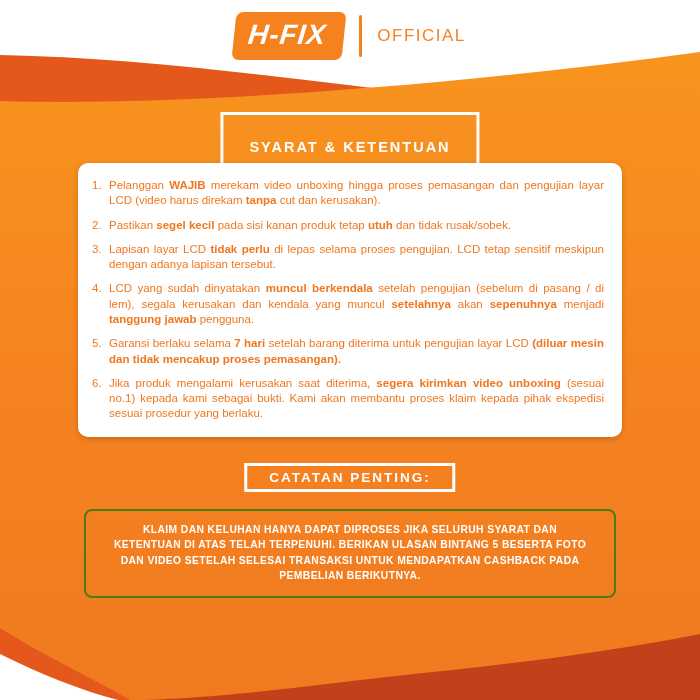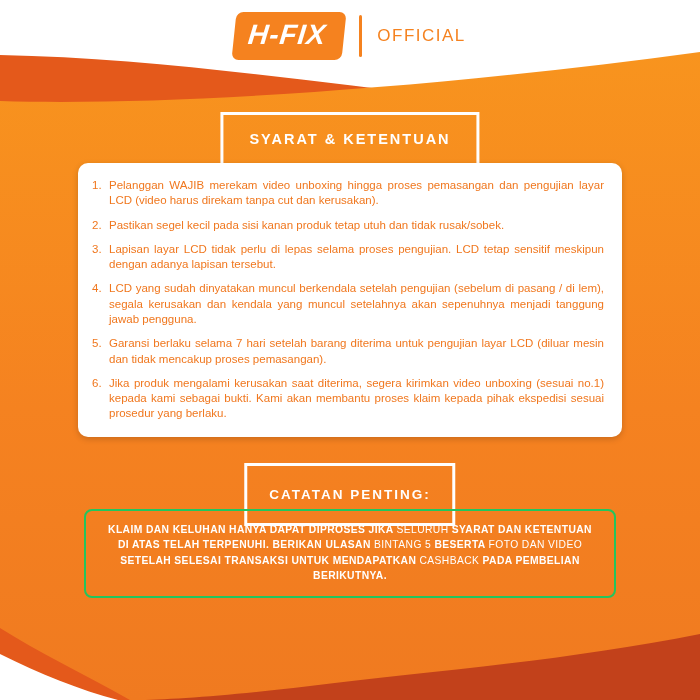--- a/index.html
+++ b/index.html
@@ -36,44 +36,44 @@
     font-size:17px; letter-spacing:1.5px; line-height:1.3;
   }
 
   
   .outline-box {
     position:absolute; left:50%; transform:translateX(-50%);
     border:3px solid #fff; color:#fff; font-weight:bold;
     letter-spacing:2px; white-space:nowrap; z-index:2;
     text-align:center;
   }
-  .title-box { top:112px; font-size:14.5px; padding:16px 26px; }
-  .note-title-box { top:463px; font-size:13.5px; padding:21px 22px; }
+  .title-box { top:112px; font-size:14.5px; padding:24px 26px; }
+  .note-title-box { top:463px; font-size:13.5px; padding:4px 22px; }
 
   
   .card {
     position:absolute; top:163px; left:78px; width:544px;
     background:#fff; border-radius:10px;
     padding:15px 18px 6px 14px;
     box-shadow:0 2px 6px rgba(0,0,0,0.18);
     z-index:2;
   }
   .term {
     display:flex; margin-bottom:9px;
     color:var(--orange-text,#F0771E);
     font-size:11.5px; line-height:1.33;
   }
   .term-num { flex:0 0 17px; }
   .term-body { flex:1; text-align:justify; }
-  .b { font-weight:normal; }
+  .b { font-weight:bold; }
 
   
   .claim-box {
     position:absolute; top:509px; left:84px; width:532px;
-    border:2px solid #22c55e; border-radius:8px;
+    border:2px solid #4d7c0f; border-radius:8px;
     padding:11px 22px 12px;
     color:#fff; text-align:center; font-weight:bold;
     font-size:10.3px; letter-spacing:0.4px; line-height:1.5;
     z-index:2;
   }
   .claim-thanks { margin-top:11px; letter-spacing:0.5px; }
 </style>
 </head>
 <body>
 

